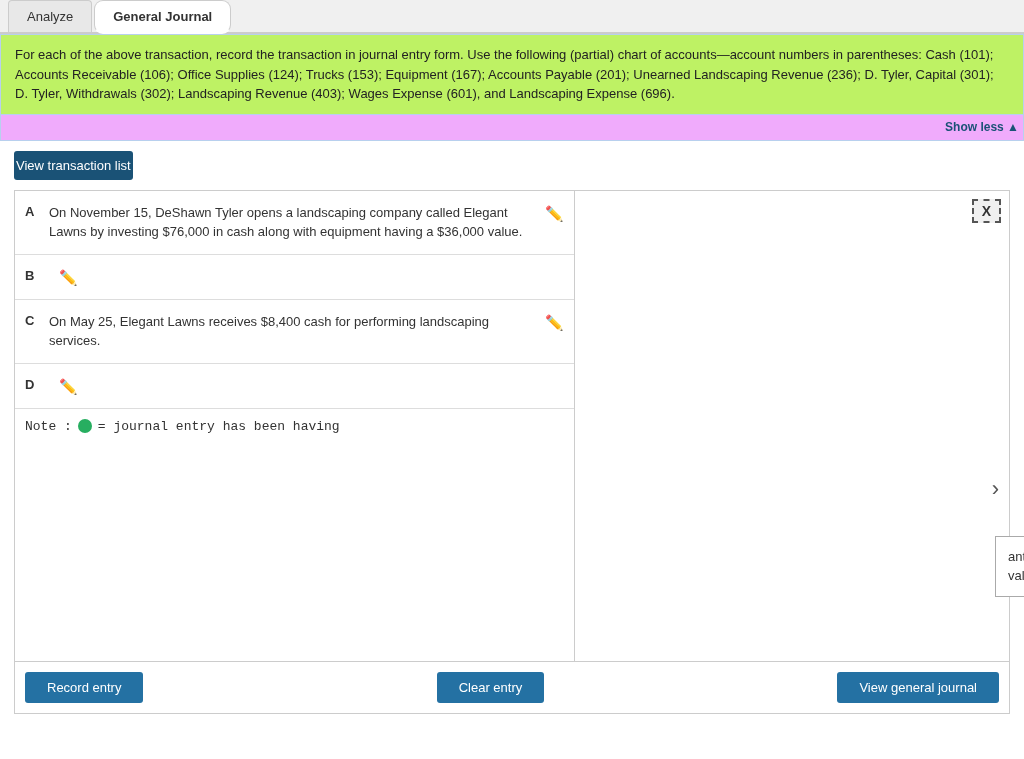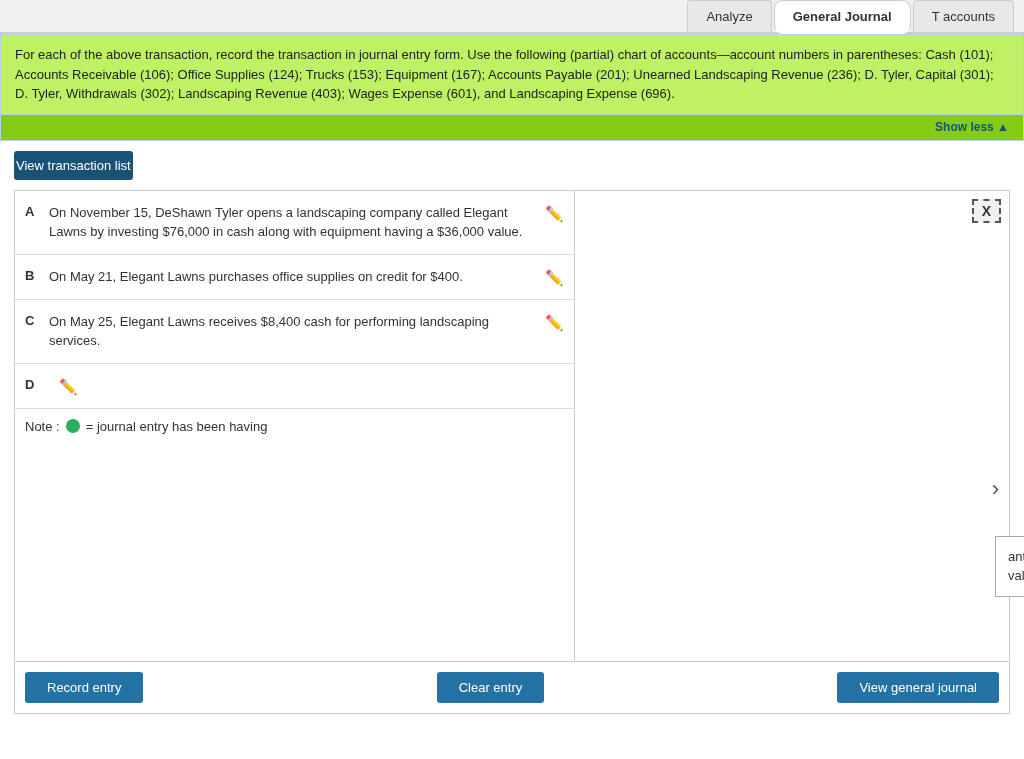--- a/index.html
+++ b/index.html
@@ -5,21 +5,20 @@
     * { box-sizing: border-box; margin: 0; padding: 0; }
     body { font-family: Arial, sans-serif; font-size: 13px; background: #fff; color: #333; }
 
     
     .tabs-bar {
       display: flex;
       align-items: flex-end;
       border-bottom: 2px solid #ccc;
       padding: 0 8px;
       background: #f0f0f0;
-      justify-content: flex-end;
     }
     .tab {
       padding: 8px 18px;
       border: 1px solid #ccc;
       border-bottom: none;
       background: #e8e8e8;
       cursor: pointer;
       font-size: 13px;
       margin-right: 2px;
       border-radius: 4px 4px 0 0;
@@ -36,22 +35,22 @@
     .info-box {
       background: #bef264;
       border: 1px solid #b8d0ee;
       padding: 10px 14px;
       font-size: 13px;
       line-height: 1.5;
       color: #222;
     }
     .show-less {
       text-align: right;
-      padding: 4px 14px 6px;
-      background: #84cc16;
+      padding: 4px 4px 6px;
+      background: #f0abfc;
       border-left: 1px solid #b8d0ee;
       border-right: 1px solid #b8d0ee;
       border-bottom: 1px solid #b8d0ee;
     }
     .show-less a {
       color: #1a5276;
       font-weight: bold;
       font-size: 12px;
       text-decoration: none;
       cursor: pointer;
@@ -152,20 +151,21 @@
       cursor: pointer;
     }
 
     
     .note-row {
       padding: 10px 10px;
       display: flex;
       align-items: center;
       font-size: 13px;
       background: #fff;
+      font-family: Liberation Mono, monospace;
     }
     .green-dot {
       display: inline-block;
       width: 14px;
       height: 14px;
       background: #27ae60;
       border-radius: 50%;
       margin: 0 6px;
       vertical-align: middle;
     }
@@ -196,21 +196,20 @@
   </style>
 </head>
 <body>
 
 
 
 
 <div class="tabs-bar">
   <div class="tab">Analyze</div>
   <div class="tab active">General Journal</div>
-  <div class="tab">T accounts</div>
 </div>
 
 
 <div class="info-box">For each of the above transaction, record the transaction in journal entry form. Use the following (partial) chart of accounts—account numbers in parentheses: Cash (101); Accounts Receivable (106); Office Supplies (124); Trucks (153); Equipment (167); Accounts Payable (201); Unearned Landscaping Revenue (236); D. Tyler, Capital (301); D. Tyler, Withdrawals (302); Landscaping Revenue (403); Wages Expense (601), and Landscaping Expense (696).</div>
 <div class="show-less">
   <a>Show less ▲</a>
 </div>
 
 
 <button class="view-txn-btn">View transaction list</button>
@@ -225,21 +224,20 @@
     <div class="txn-list">
 
       <div class="txn-row">
         <span class="txn-letter">A</span>
         <span class="txn-text">On November 15, DeShawn Tyler opens a landscaping company called Elegant Lawns by investing $76,000 in cash along with equipment having a $36,000 value.</span>
         <span class="txn-edit-icon">✏️</span>
       </div>
 
       <div class="txn-row">
         <span class="txn-letter">B</span>
-        <span class="txn-text">On May 21, Elegant Lawns purchases office supplies on credit for $400.</span>
         <span class="txn-edit-icon">✏️</span>
       </div>
 
       <div class="txn-row">
         <span class="txn-letter">C</span>
         <span class="txn-text">On May 25, Elegant Lawns receives $8,400 cash for performing landscaping services.</span>
         <span class="txn-edit-icon">✏️</span>
       </div>
 
       <div class="txn-row">

